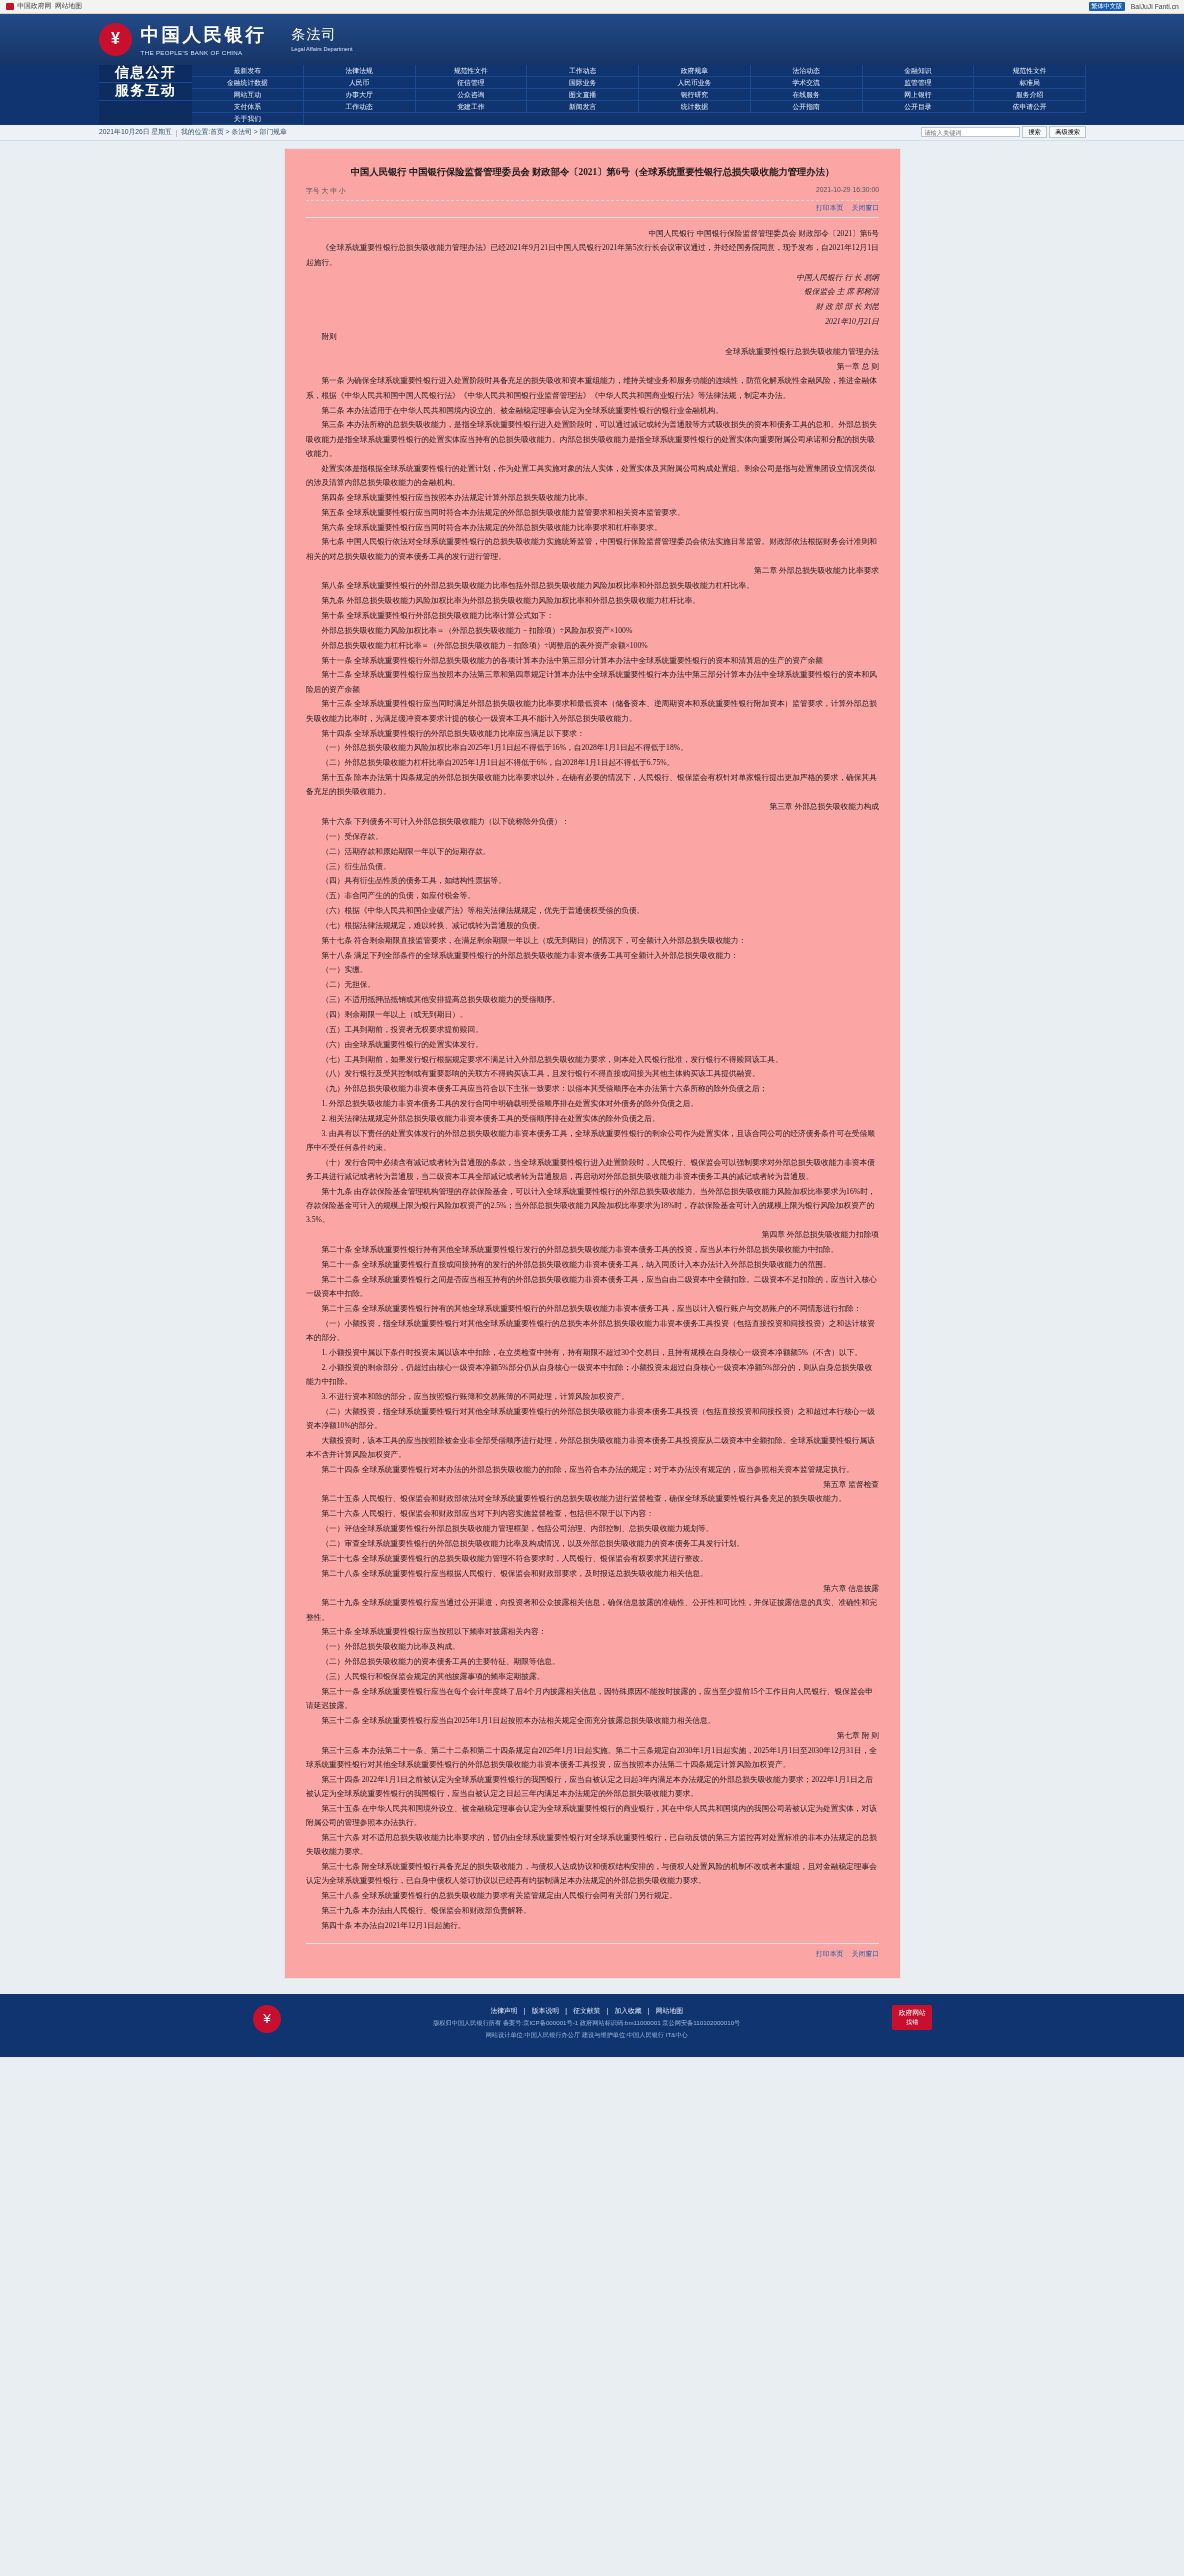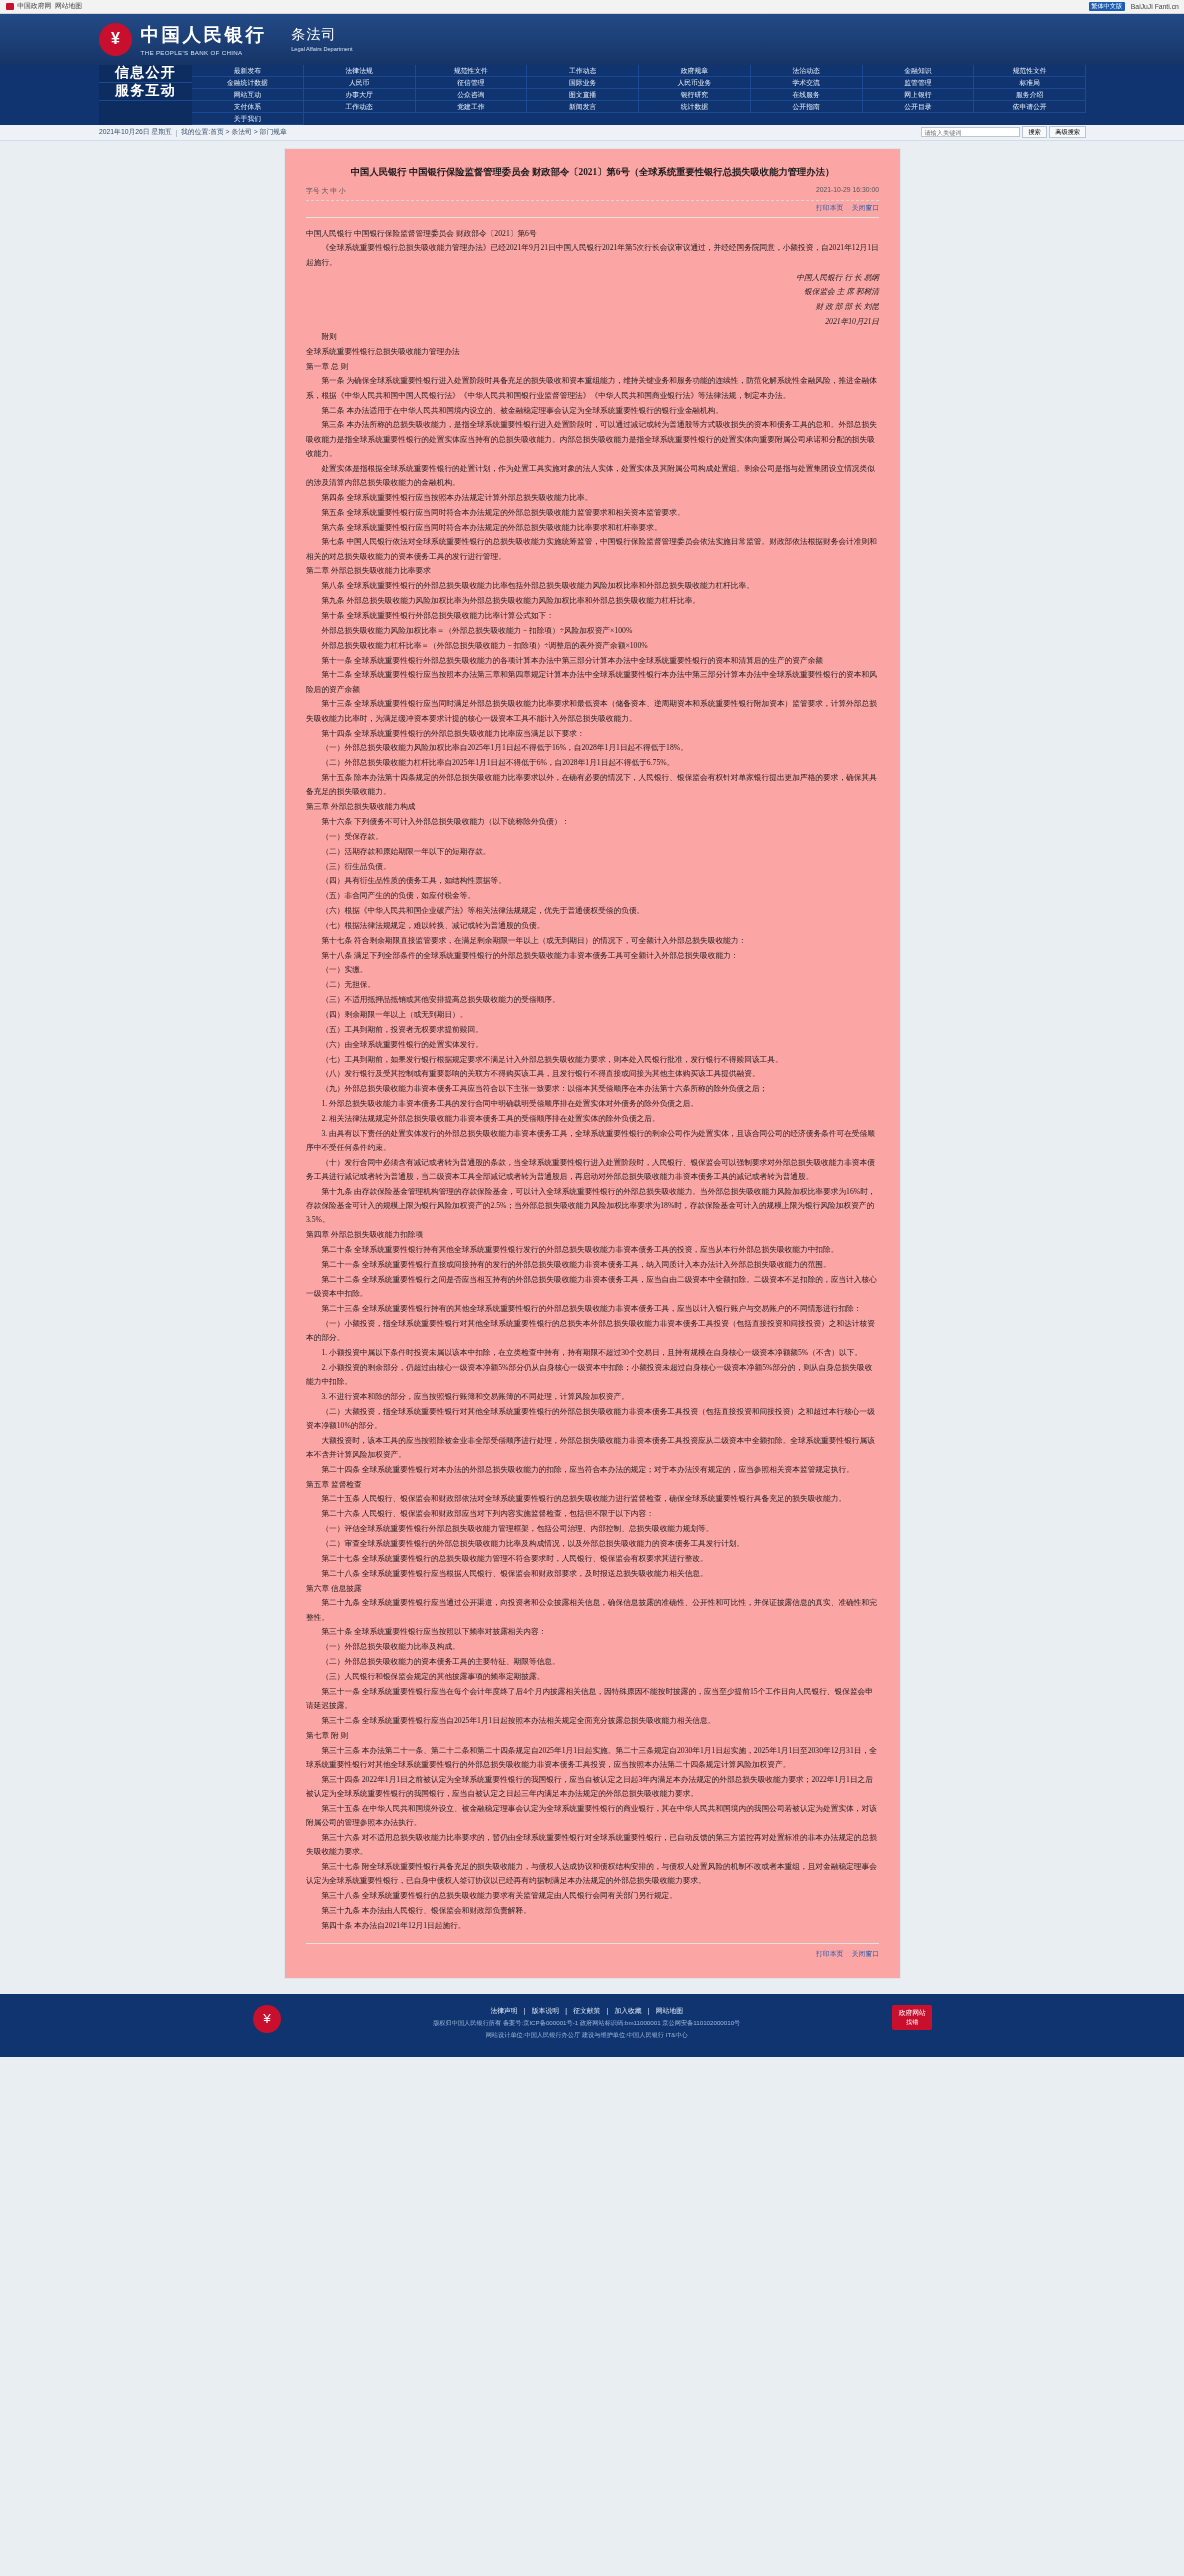--- a/index.html
+++ b/index.html
@@ -94,21 +94,21 @@
   .meta-row .mr { margin-left:auto; }
   .tools-row {
     display:flex; justify-content:flex-end; gap:8.6px; font-size:6.8px; color:#2a5fa8;
     border-bottom:0.6px solid #e3e3e3; padding-bottom:3.7px; margin-bottom:8.6px;
   }
   .body-text {
     font-family: "Liberation Serif", serif;
     font-size: 7.7px; line-height: 1.85; color:#1c1c1c;
   }
   .body-text p { margin: 0 0 0.6px; text-indent: 2em; }
-  .p-center { text-align:left; text-indent:0 !important; }
+  .p-center { text-align:right; text-indent:0 !important; }
   .p-right { text-align:right; text-indent:0 !important;font-style:italic; }
   .bottom-tools {
     display:flex; justify-content:flex-end; gap:8.6px; font-size:6.8px; color:#2a5fa8;
     border-top:0.6px solid #e3e3e3; padding-top:5px; margin-top:10px;
   }
 
   
   .footer { background:#0f3470; color:#cfe0f5; padding: 11px 0 16px; }
   .footinner { width:679px;margin:0 auto; display:flex; align-items:flex-start; gap:16px; }
   .foot-emblem {
@@ -223,21 +223,21 @@
         <span class="mr">2021-10-29 16:30:00</span>
       </div>
 
       <div class="tools-row">
         <span>打印本页</span>
         <span>关闭窗口</span>
       </div>
 
       <div class="body-text" id="doc-body">
           <p class="p-center">中国人民银行 中国银行保险监督管理委员会 财政部令〔2021〕第6号</p>
-          <p>《全球系统重要性银行总损失吸收能力管理办法》已经2021年9月21日中国人民银行2021年第5次行长会议审议通过，并经经国务院同意，小额投资，自2021年12月1日起施行。</p>
+          <p>《全球系统重要性银行总损失吸收能力管理办法》已经2021年9月21日中国人民银行2021年第5次行长会议审议通过，并经经国务院同意，现予发布，自2021年12月1日起施行。</p>
           <p class="p-right">中国人民银行  行  长  易纲</p>
           <p class="p-right">银保监会  主  席  郭树清</p>
           <p class="p-right">财  政  部  部  长  刘昆</p>
           <p class="p-right">2021年10月21日</p>
           <p>附则</p>
           <p class="p-center">全球系统重要性银行总损失吸收能力管理办法</p>
           <p class="p-center">第一章  总  则</p>
           <p>第一条  为确保全球系统重要性银行进入处置阶段时具备充足的损失吸收和资本重组能力，维持关键业务和服务功能的连续性，防范化解系统性金融风险，推进金融体系，根据《中华人民共和国中国人民银行法》《中华人民共和国银行业监督管理法》《中华人民共和国商业银行法》等法律法规，制定本办法。</p>
           <p>第二条  本办法适用于在中华人民共和国境内设立的、被金融稳定理事会认定为全球系统重要性银行的银行业金融机构。</p>
           <p>第三条  本办法所称的总损失吸收能力，是指全球系统重要性银行进入处置阶段时，可以通过减记或转为普通股等方式吸收损失的资本和债务工具的总和。外部总损失吸收能力是指全球系统重要性银行的处置实体应当持有的总损失吸收能力。内部总损失吸收能力是指全球系统重要性银行的处置实体向重要附属公司承诺和分配的损失吸收能力。</p>

